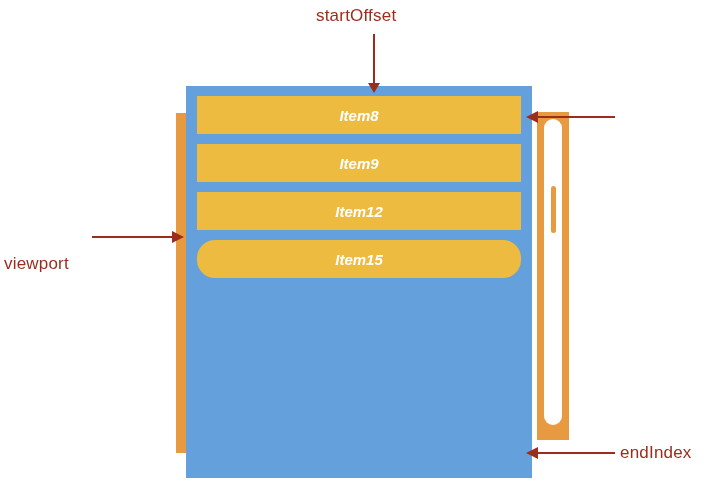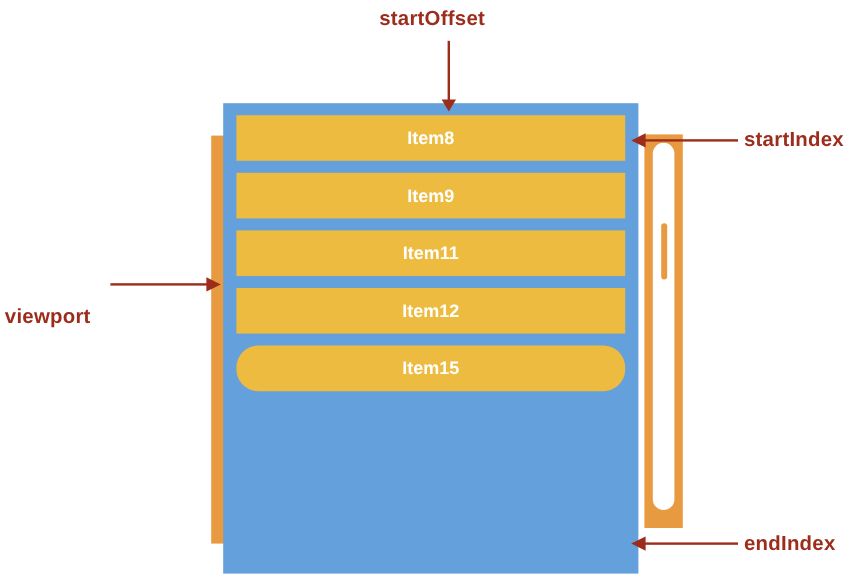--- a/index.html
+++ b/index.html
@@ -18,21 +18,21 @@
     position: relative;
     width: 720px;
     height: 481px;
   }
 
   
   .label {
     position: absolute;
     color: #9c2d1c;
     font-family: "Liberation Sans", sans-serif;
-    font-weight: bold;
+    font-weight: normal;
     font-size: 17px;
     letter-spacing: 0.2px;
     white-space: nowrap;
   }
   #label-startoffset { left: 316px; top: 6px; }
   #label-startindex  { left: 620px; top: 107px; }
   #label-endindex    { left: 620px; top: 443px; }
   #label-viewport    { left: 4px;   top: 227px; margin-top: 27px; }
 
   
@@ -121,20 +121,21 @@
   }
 
   
   #viewport-box {
     position: absolute;
     left: 186px; top: 86px;
     width: 346px; height: 392px;
     background: #64a0db;
     box-sizing: border-box;
     padding: 10px 11px;
+    font-style: italic;
   }
 
   
   .item-row {
     height: 38px;
     margin-bottom: 10px;
     background: #edbb40;
     color: #ffffff;
     font-family: "Liberation Sans", sans-serif;
     font-weight: bold;
@@ -153,30 +154,28 @@
 
   <div class="content-column" id="content-column-left"></div>
   <div class="content-column" id="content-column-right"></div>
 
   <div id="scrollbar-track"></div>
   <div id="scrollbar-thumb"></div>
 
   <div id="viewport-box">
     <div class="item-row">Item8</div>
     <div class="item-row">Item9</div>
-    <div class="item-row">Item11</div>
     <div class="item-row">Item12</div>
     <div class="item-row">Item15</div>
   </div>
 
   <div class="label" id="label-startoffset">startOffset</div>
   <div class="leader" id="leader-startoffset"></div>
   <div class="arrow" id="arrowhead-startoffset"></div>
 
-  <div class="label" id="label-startindex">startIndex</div>
   <div class="leader" id="leader-startindex"></div>
   <div class="arrow" id="arrowhead-startindex"></div>
 
   <div class="label" id="label-endindex">endIndex</div>
   <div class="leader" id="leader-endindex"></div>
   <div class="arrow" id="arrowhead-endindex"></div>
 
   <div class="label" id="label-viewport">viewport</div>
   <div class="leader" id="leader-viewport"></div>
   <div class="arrow" id="arrowhead-viewport"></div>

